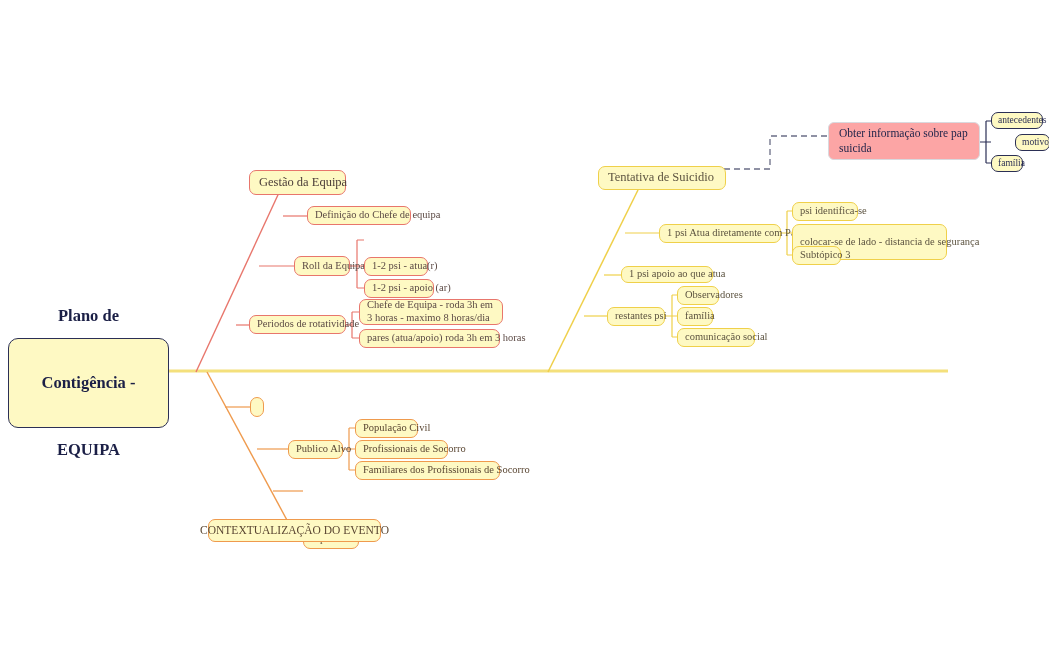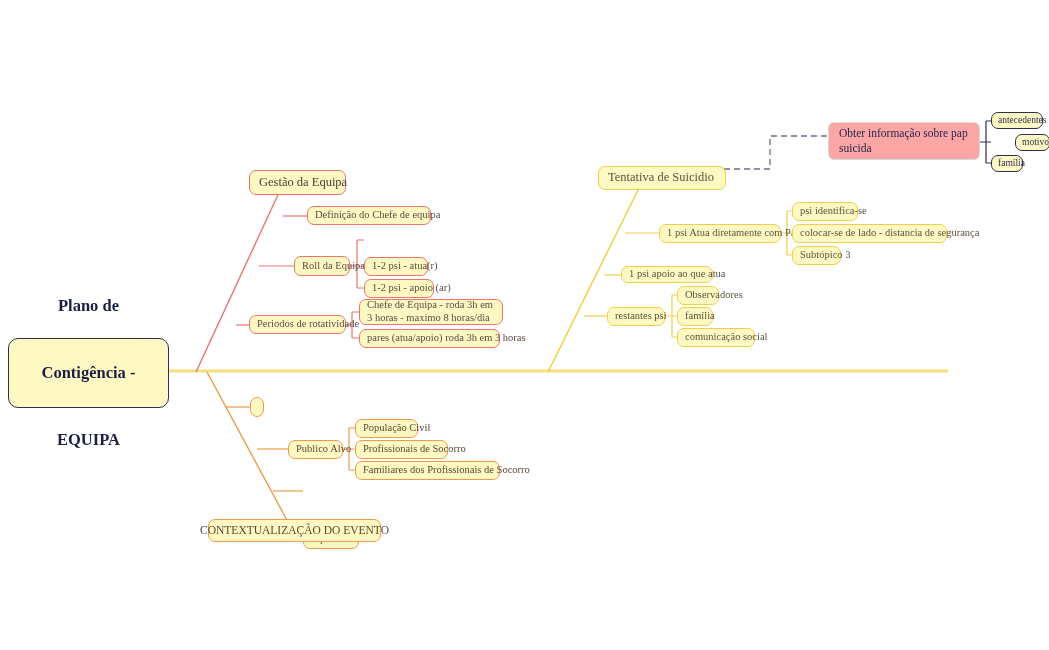--- a/index.html
+++ b/index.html
@@ -37,21 +37,21 @@
     display: flex;
     align-items: center;
     white-space: pre;
     line-height: 1.22;
   }
   .node.wrap { white-space: normal; }
 
   
   #root-node {
     left: 8px; top: 338px;
-    width: 161px; height: 70px;
+    width: 161px; height: 90px;
     border: 1.6px solid #2b2f55;
     border-radius: 10px;
     justify-content: center;
     text-align: center;
     color: #1b1f46;
     font-weight: bold;
     font-size: 16.5px;
     line-height: 1.35;
     padding: 2px 6px;
   }
@@ -140,21 +140,21 @@
       <div>Plano de</div>
       <div>Contigência -</div>
       <div>EQUIPA</div>
     </div>
   </div>
 
   <div class="node red-main lbl-13" style="left:249px; top:170px; width:97px; height:25px;">
     <span>Gestão da Equipa</span>
   </div>
 
-  <div class="node red lbl-11" style="left:307px; top:206px; width:124px; height:19px;">
+  <div class="node red lbl-11" style="left:307px; top:206px; width:104px; height:19px;">
     <span>Definição do Chefe de equipa</span>
   </div>
 
   <div class="node red lbl-11" style="left:294px; top:256px; width:56px; height:20px;">
     <span>Roll da Equipa</span>
   </div>
 
 
   <div class="node red lbl-11" style="left:364px; top:257px; width:64px; height:19px;">
     <span>1-2 psi - atua(r)</span>
@@ -181,21 +181,21 @@
   </div>
 
   <div class="node yel lbl-11" style="left:659px; top:224px; width:122px; height:19px;">
     <span>1 psi Atua diretamente com Pap</span>
   </div>
 
   <div class="node yel lbl-11" style="left:792px; top:202px; width:66px; height:19px;">
     <span>psi identifica-se</span>
   </div>
 
-  <div class="node yel lbl-11" style="left:792px; top:224px; width:155px; height:19px;">
+  <div class="node yel lbl-11" style="left:792px; top:224px; width:155px; height:36px;">
     <span>colocar-se de lado - distancia de segurança</span>
   </div>
 
   <div class="node yel lbl-11" style="left:792px; top:246px; width:49px; height:19px;">
     <span>Subtópico 3</span>
   </div>
 
   <div class="node yel lbl-11" style="left:621px; top:266px; width:92px; height:17px;">
     <span>1 psi apoio ao que atua</span>
   </div>

